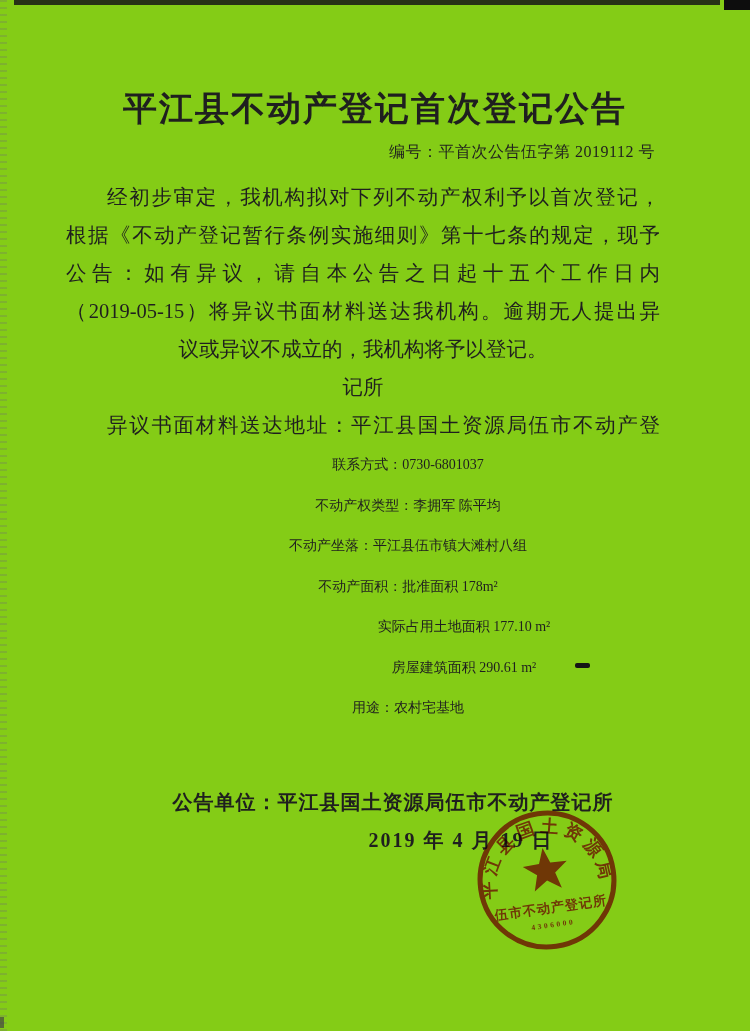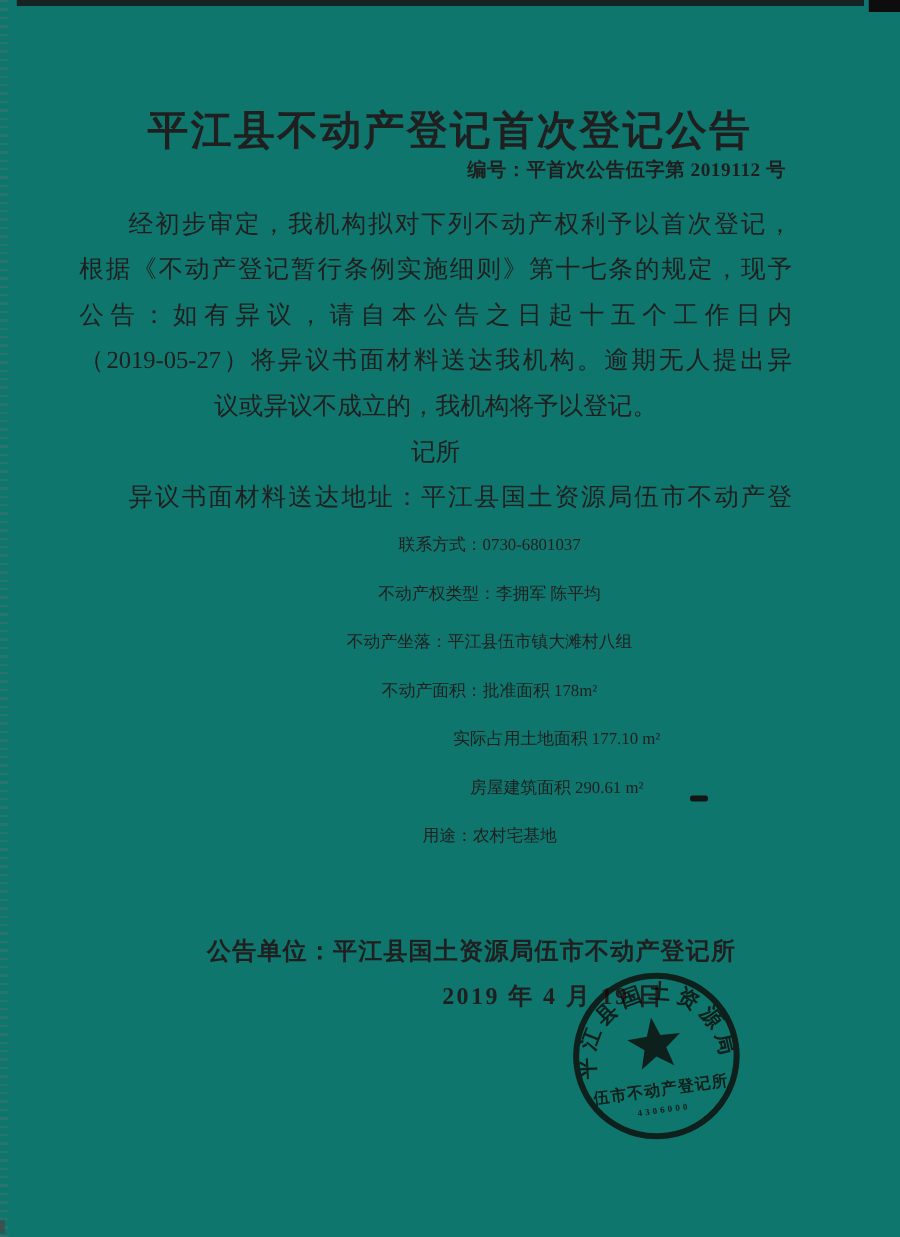--- a/index.html
+++ b/index.html
@@ -1,43 +1,44 @@
 <!DOCTYPE html>
 <html><head>
 <meta charset="utf-8">
 <style>
   html,body{margin:0;padding:0;background:#e8e8e6;}
   .page{
     position:relative;
     width:750px;height:1031px;
-    background:#0f766e;
+    background:#84cc16;
     overflow:hidden;
     font-family:"Liberation Serif","DejaVu Serif",serif;
     color:#1f1f1f;
   }
   
   .top-scan-line{position:absolute;top:0;left:14px;right:30px;height:5px;background:#161616;opacity:.85;}
   .corner-scan-mark{position:absolute;top:0;right:0;width:26px;height:10px;background:#0d0d0d;}
   .left-edge-noise{position:absolute;left:0;top:0;width:7px;height:100%;
     background:repeating-linear-gradient(to bottom,rgba(110,110,110,.28) 0 2px,rgba(0,0,0,0) 2px 7px);}
   .bottom-left-mark{position:absolute;left:0;bottom:3px;width:4px;height:11px;background:#444;opacity:.7;}
   .pen-dash-mark{position:absolute;left:575px;top:663px;width:15px;height:5px;background:#151515;border-radius:2px;}
 
   .title{
     padding-top:86px;
     text-align:center;
     font-size:34px;
     font-weight:bold;
     letter-spacing:2px;
   }
   .doc-number{
+    margin-top:10px;
     text-align:right;
     padding-right:95px;
     font-size:16px;
-    font-weight:700;
+    font-weight:400;
     letter-spacing:.5px;
   }
   .body-text{
     margin:15px 90px 0 66px;
     font-size:20.5px;
     line-height:38px;
   }
   .line{white-space:normal;text-align:center;}
   .fill{text-align:justify;text-align-last:justify;}
   .indent{text-indent:2em;}
@@ -73,21 +74,21 @@
   <div class="bottom-left-mark"></div>
 
   <div class="title">平江县不动产登记首次登记公告</div>
 
   <div class="doc-number">编号：平首次公告伍字第 2019112 号</div>
 
   <div class="body-text">
     <div class="line fill indent">经初步审定，我机构拟对下列不动产权利予以首次登记，</div>
     <div class="line fill">根据《不动产登记暂行条例实施细则》第十七条的规定，现予</div>
     <div class="line fill">公告：如有异议，请自本公告之日起十五个工作日内</div>
-    <div class="line fill">（2019-05-27）将异议书面材料送达我机构。逾期无人提出异</div>
+    <div class="line fill">（2019-05-15）将异议书面材料送达我机构。逾期无人提出异</div>
     <div class="line">议或异议不成立的，我机构将予以登记。</div>
     <div class="line">记所</div>
     <div class="line fill indent">异议书面材料送达地址：平江县国土资源局伍市不动产登</div>
   </div>
 
   <div class="details">
     <div class="line">联系方式：0730-6801037</div>
     <div class="line">不动产权类型：李拥军 陈平均</div>
     <div class="line">不动产坐落：平江县伍市镇大滩村八组</div>
     <div class="line">不动产面积：批准面积 178m²</div>

